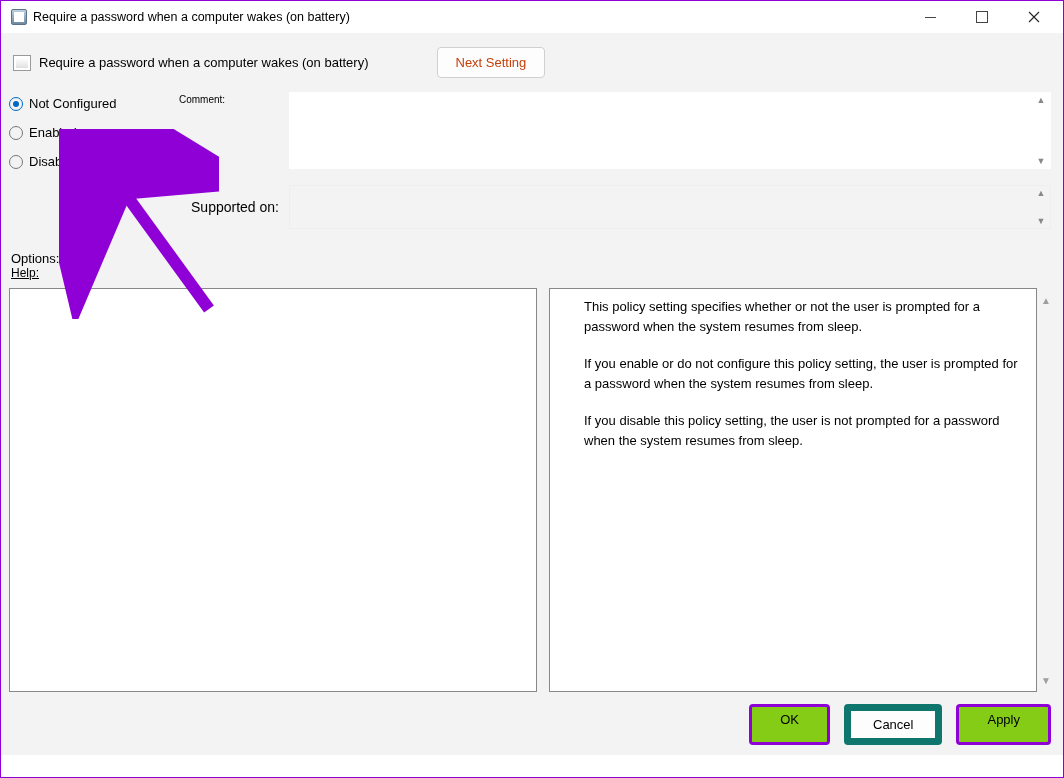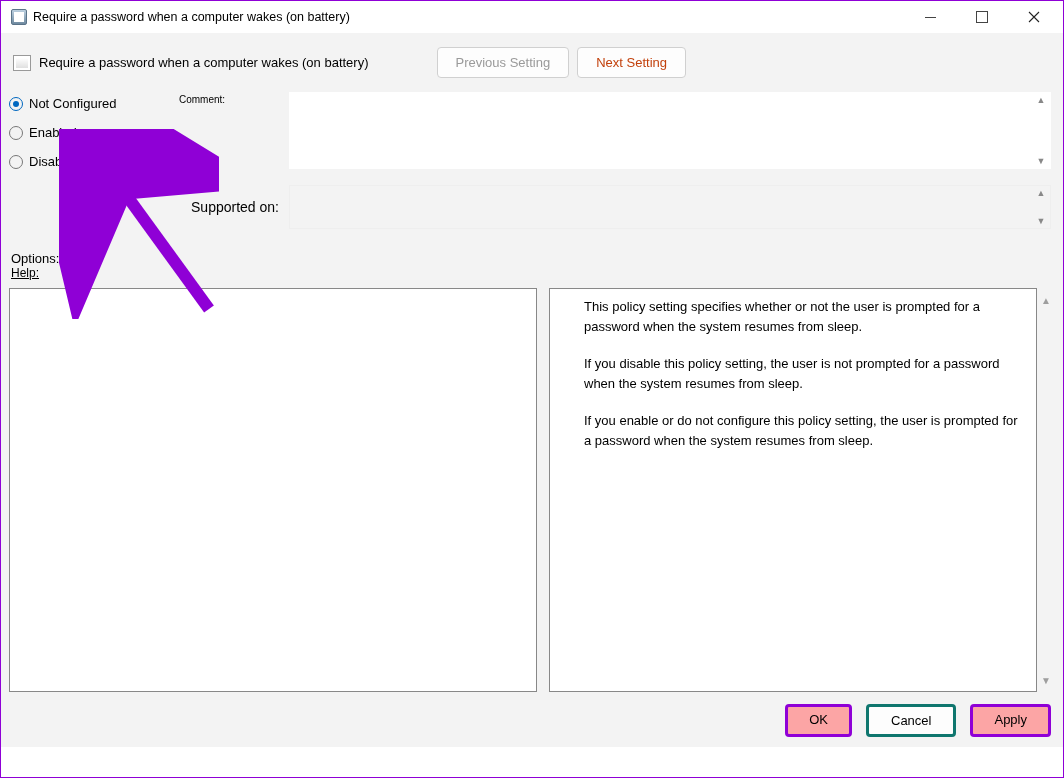--- a/index.html
+++ b/index.html
@@ -50,22 +50,22 @@
 
     .panels { display:flex; gap:12px; padding:8px 8px 8px 8px; background:#f3f3f3;}
     .panel { flex:1; background:#fff; border:1px solid #888; padding:8px 10px; font-size:13px; line-height:1.5; position:relative; height:404px;}
     .panel-help p { margin-bottom:18px;margin-left:24px;}
     .panel-wrap { position:relative; flex:1; display:flex;}
     .vscroll { width:18px; display:flex; flex-direction:column; align-items:center; justify-content:space-between; padding:4px 0;}
     .vscroll .arr { width:16px; height:16px; display:flex; align-items:center; justify-content:center; color:#9e9e9e; font-size:10px;}
 
     
     .bottom-bar { padding:4px 12px 10px; display:flex; justify-content:flex-end; gap:14px; background:#f3f3f3;}
-    .btn-ok, .btn-apply { border:3px solid #8f00d6; border-radius:4px; padding:5px 21px; font-size:13px; background:#fca5a5;}
-    .btn-cancel { border:3px solid #0f766e; border-radius:4px; padding:6px 22px; font-size:13px; background:#fdfdfd;}
+    .btn-ok, .btn-apply { border:3px solid #8f00d6; border-radius:4px; padding:5px 28px; font-size:13px; background:#84cc16;}
+    .btn-cancel { border:7px solid #0f766e; border-radius:4px; padding:6px 22px; font-size:13px; background:#fdfdfd;}
 
     
     .anno-arrow { position:absolute; left:58px; top:128px; width:160px; height:190px; pointer-events:none;}
   </style>
 </head>
 <body>
 
 <div class="window">
 
   <div class="titlebar">
@@ -78,21 +78,20 @@
       <svg width="12" height="12" viewBox="0 0 12 12">
           <path d="M1 1 L11 11 M11 1 L1 11" stroke-width="1.1"></path>
         </svg>
     </div>
   </div>
 
   <div class="policy-header">
     <div class="policy-title-icon"></div>
     <div class="policy-title">Require a password when a computer wakes (on battery)</div>
     <div class="nav-buttons">
-      <div class="btn disabled">Previous Setting</div>
       <div class="btn">Next Setting</div>
     </div>
   </div>
 
   <div class="config-grid">
     <div class="radio-col">
       <div class="radio-row">
         <span class="radio-outer checked"></span>
         <span>Not Configured</span>
       </div>
@@ -128,22 +127,22 @@
   <div class="oh-labels">
     <div class="lab-options">Options:</div>
     <div class="lab-help">Help:</div>
   </div>
 
   <div class="panels">
     <div class="panel"></div>
     <div class="panel-wrap">
       <div class="panel panel-help">
         <p>This policy setting specifies whether or not the user is prompted for a password when the system resumes from sleep.</p>
+        <p>If you enable or do not configure this policy setting, the user is prompted for a password when the system resumes from sleep.</p>
         <p>If you disable this policy setting, the user is not prompted for a password when the system resumes from sleep.</p>
-        <p>If you enable or do not configure this policy setting, the user is prompted for a password when the system resumes from sleep.</p>
       </div>
       <div class="vscroll">
         <div class="arr">▲</div>
         <div class="arr">▼</div>
       </div>
     </div>
   </div>
 
   <div class="bottom-bar">
     <div class="btn-ok">OK</div>

